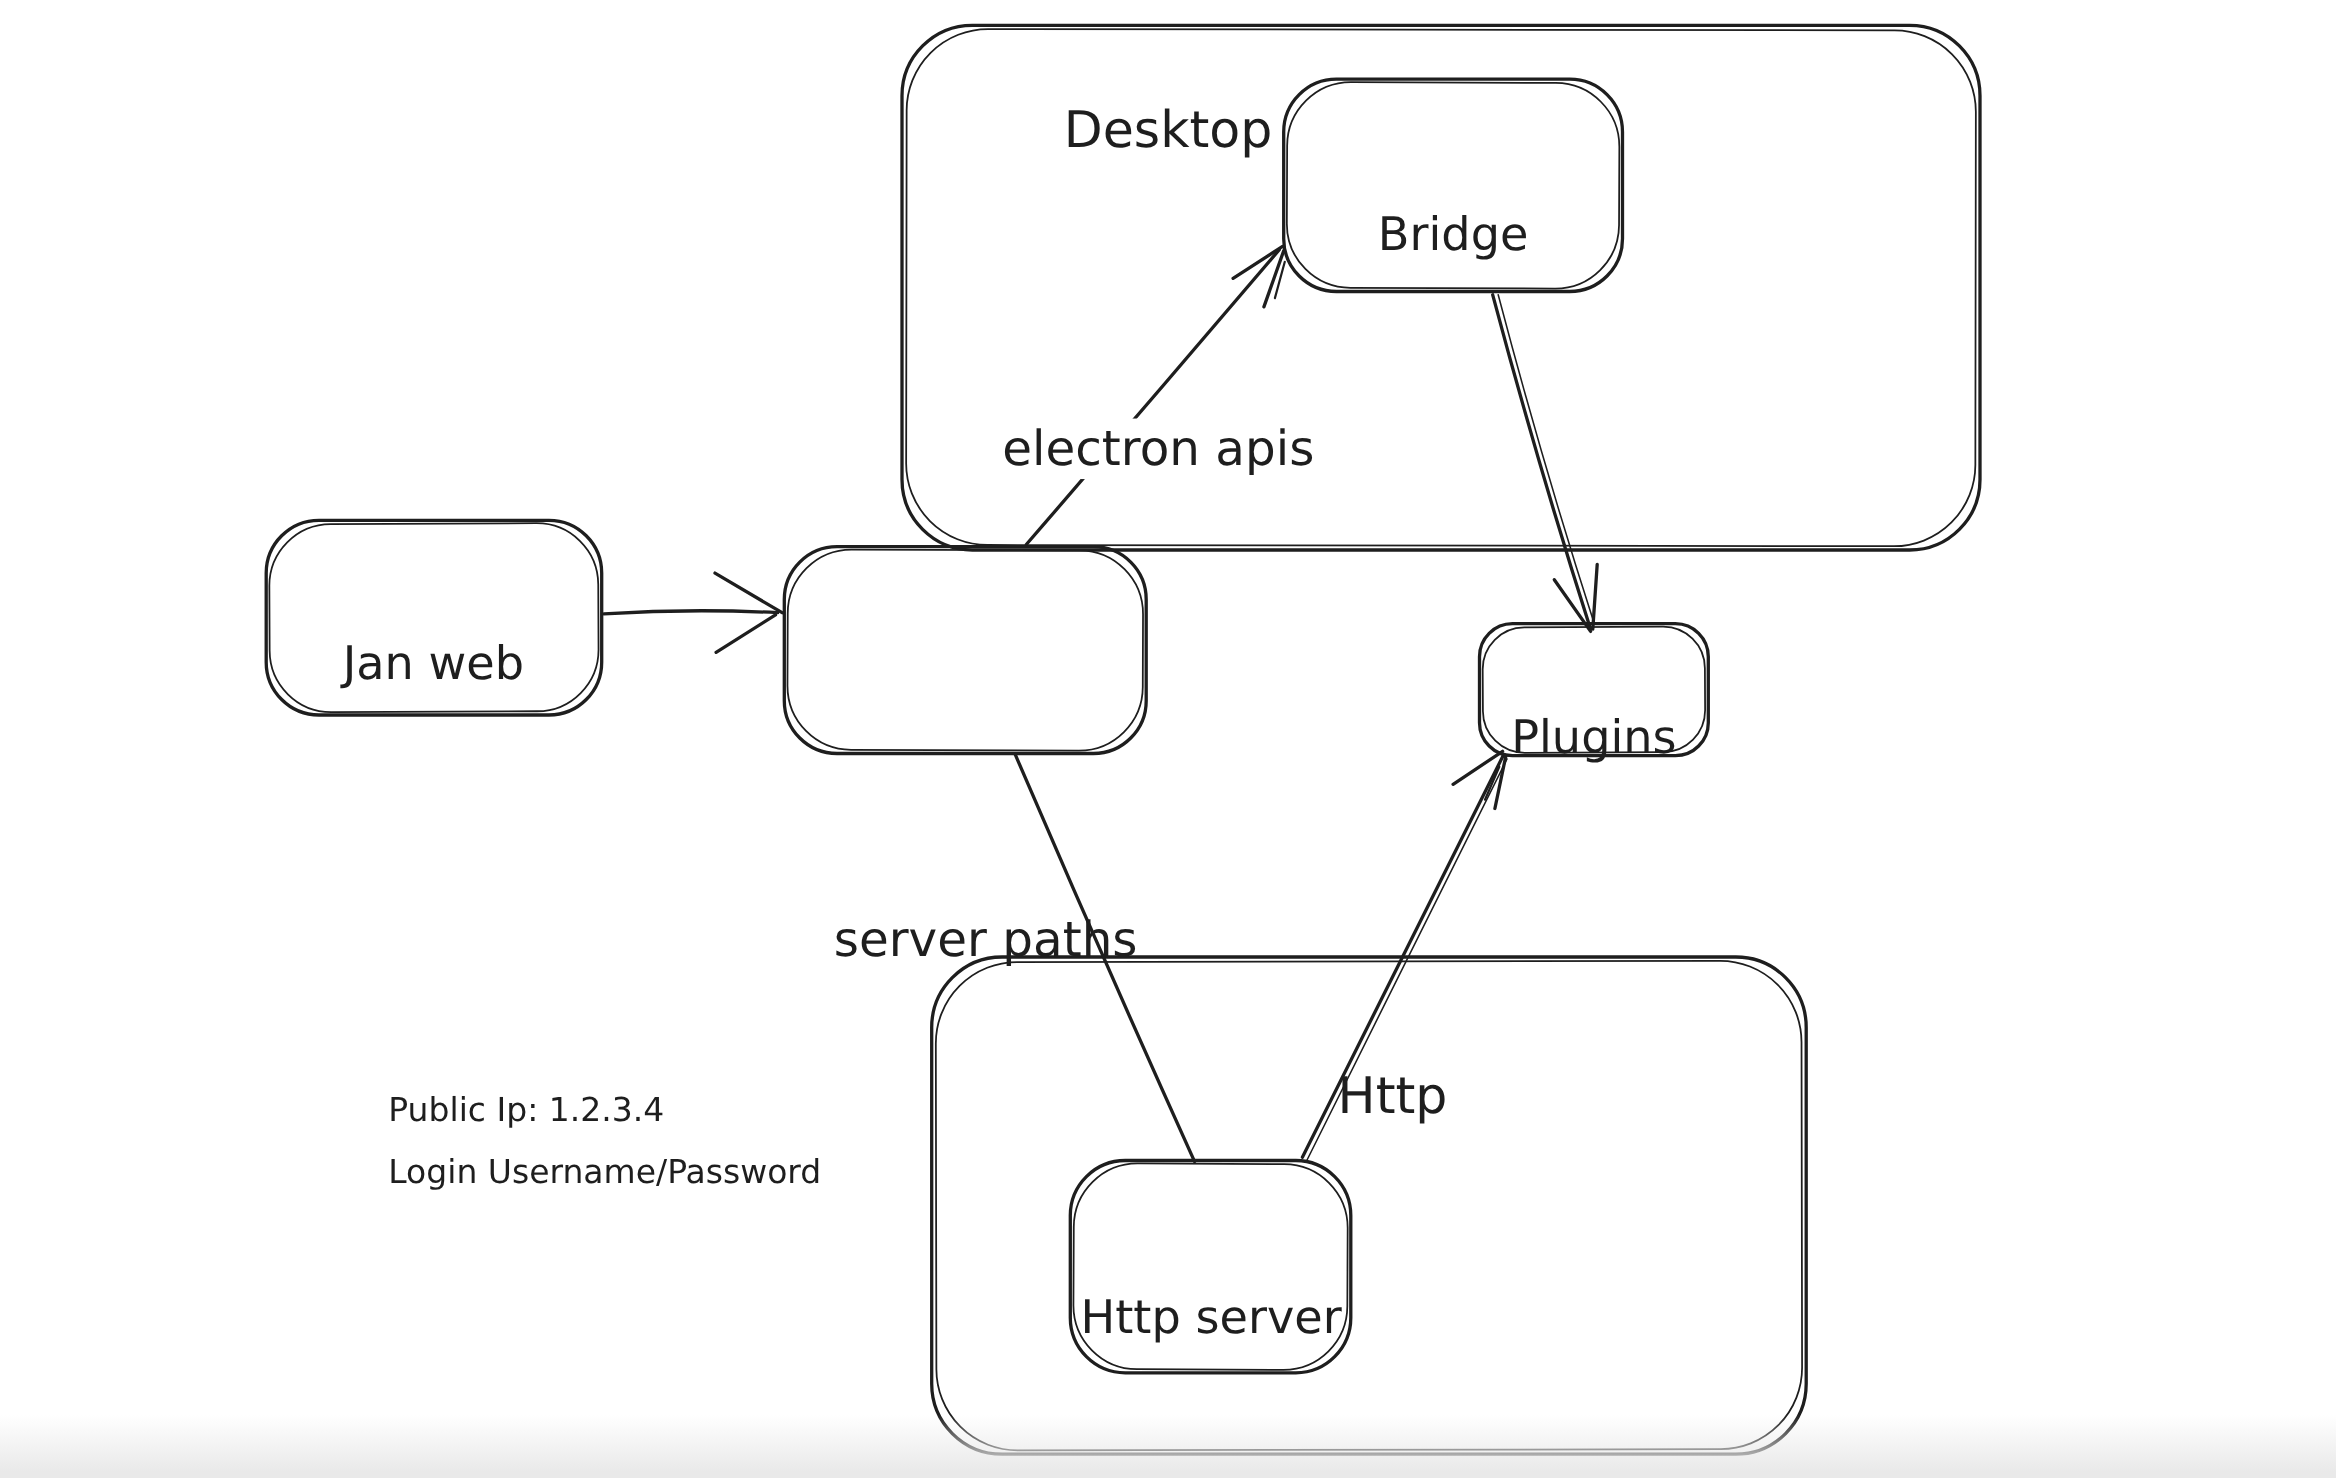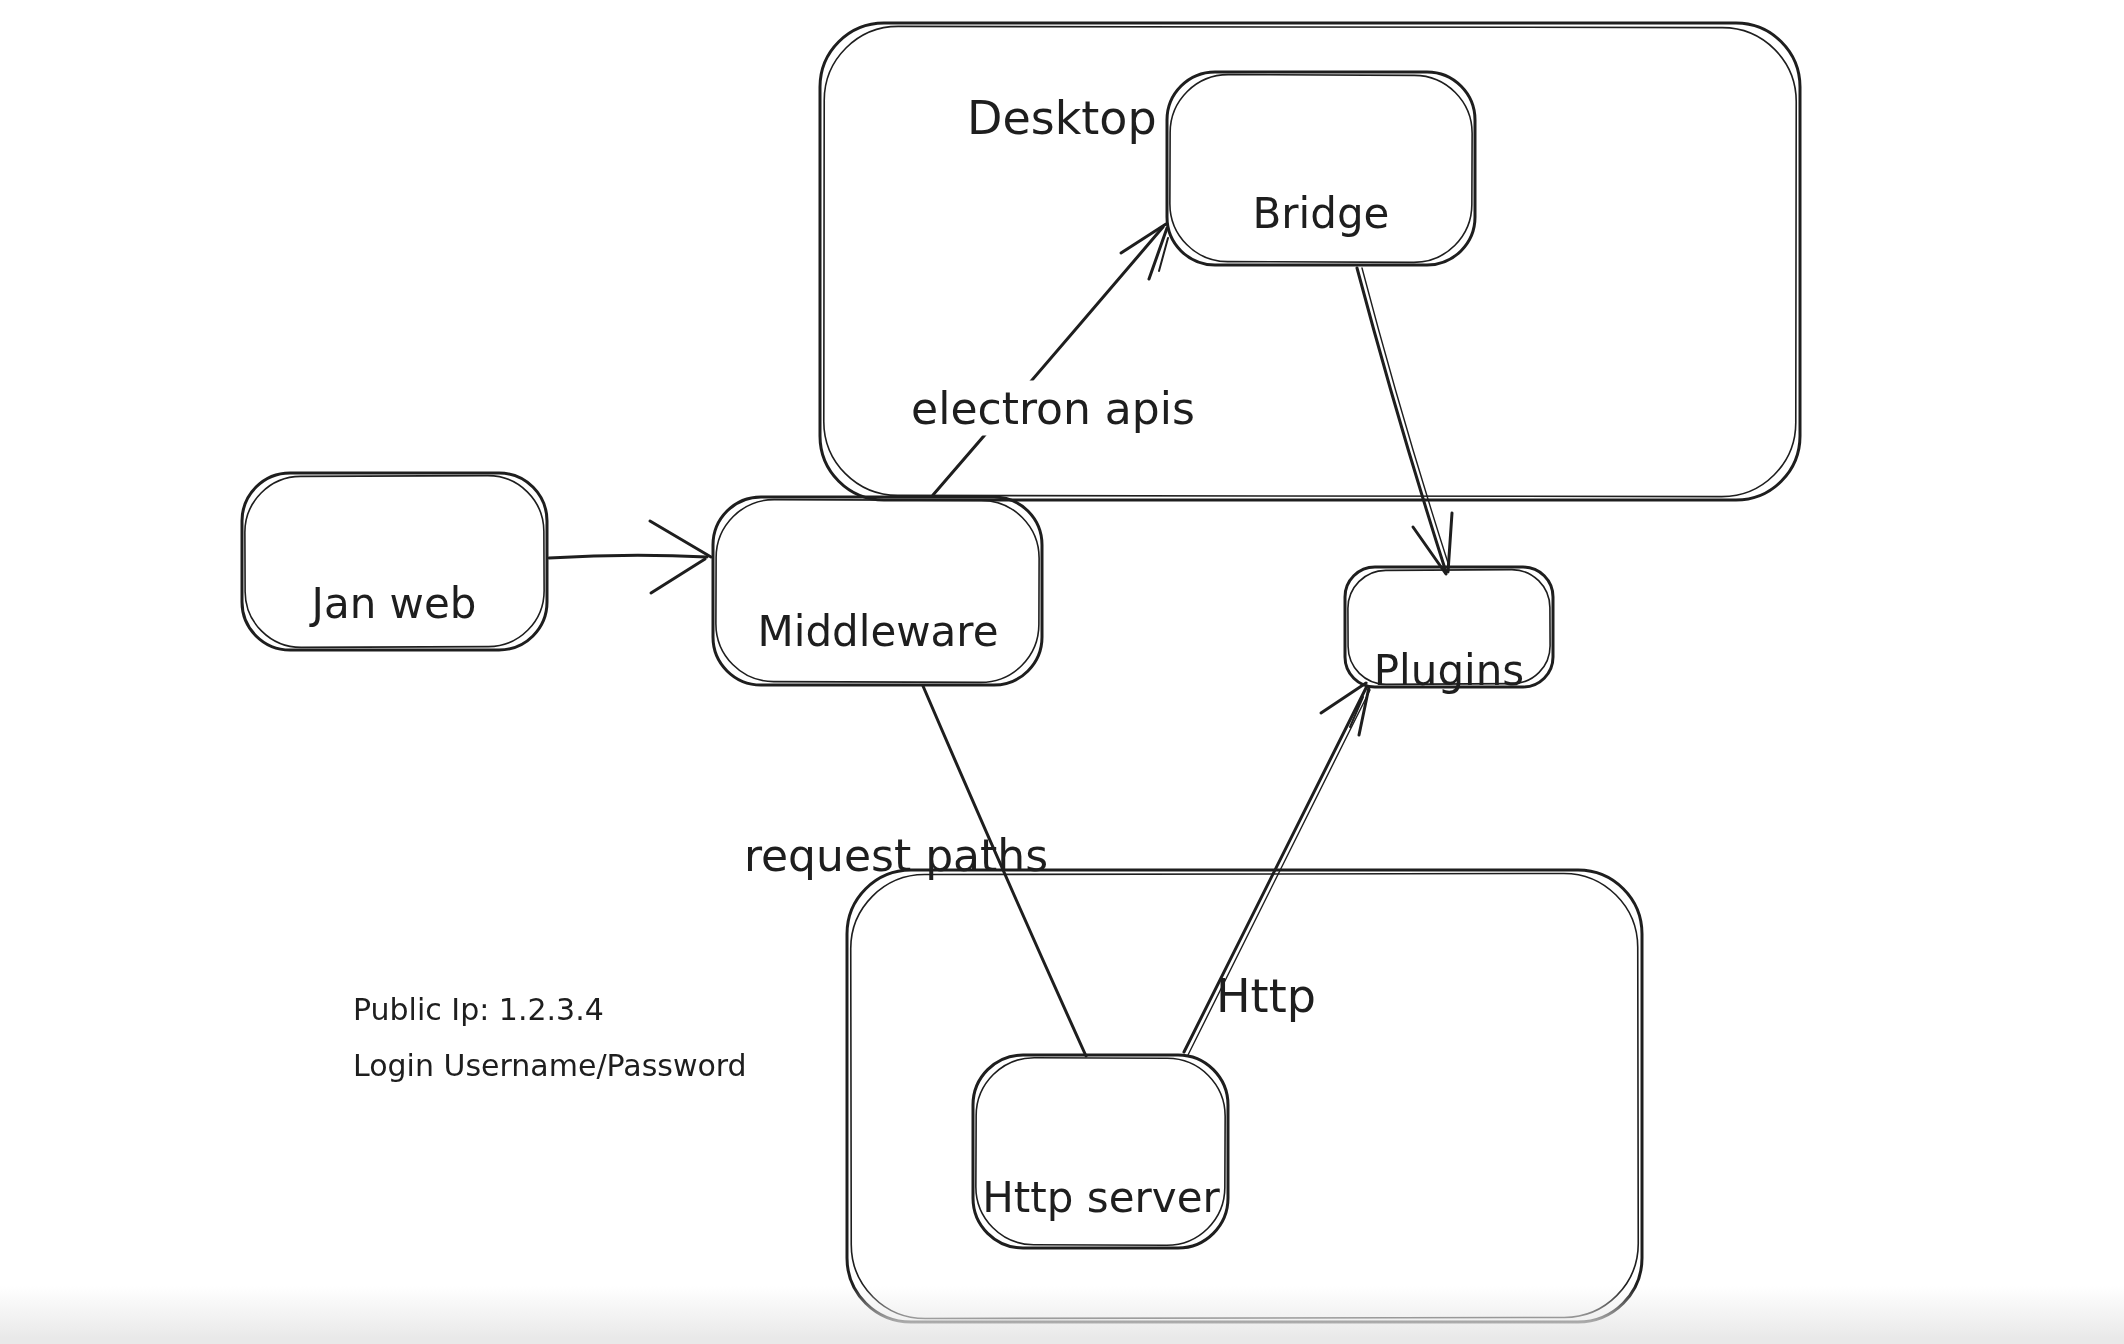--- a/index.html
+++ b/index.html
@@ -93,25 +93,24 @@
     <g>
       <rect x="973" y="1055" width="255" height="193" rx="50"></rect>
       <rect x="976" y="1058" width="249" height="187" rx="58" stroke-width="1.6" transform="rotate(0.25 1100 1151)"></rect>
     </g>
   </svg>
 
   <div class="lbl container-lbl" style="left:967px; top:50px;">Desktop</div>
   <div class="lbl container-lbl" style="left:1216px; top:928px;">Http</div>
 
   <div class="lbl node-lbl" style="left:394px; top:562px;">Jan web</div>
-  <div class="lbl node-lbl" style="left:878px; top:590px;">Middleware</div>
   <div class="lbl node-lbl" style="left:1321px; top:172px;text-align:center;">Bridge</div>
   <div class="lbl node-lbl" style="left:1449px; top:629px;">Plugins</div>
   <div class="lbl node-lbl" style="left:1101px; top:1156px;">Http server</div>
 
   <div class="lbl edge-lbl gap" style="left:1053px; top:367px;">electron apis</div>
-  <div class="lbl edge-lbl" style="left:896px; top:814px;">request paths</div>
+  <div class="lbl edge-lbl" style="left:896px; top:814px;">server paths</div>
 
   <div class="lbl annotation" style="left:353px; top:951px;">Public Ip: 1.2.3.4</div>
   <div class="lbl annotation" style="left:353px; top:1007px;">Login Username/Password</div>
 
   <div class="bottom-fade"></div>
 </div>
 
 </body></html>

